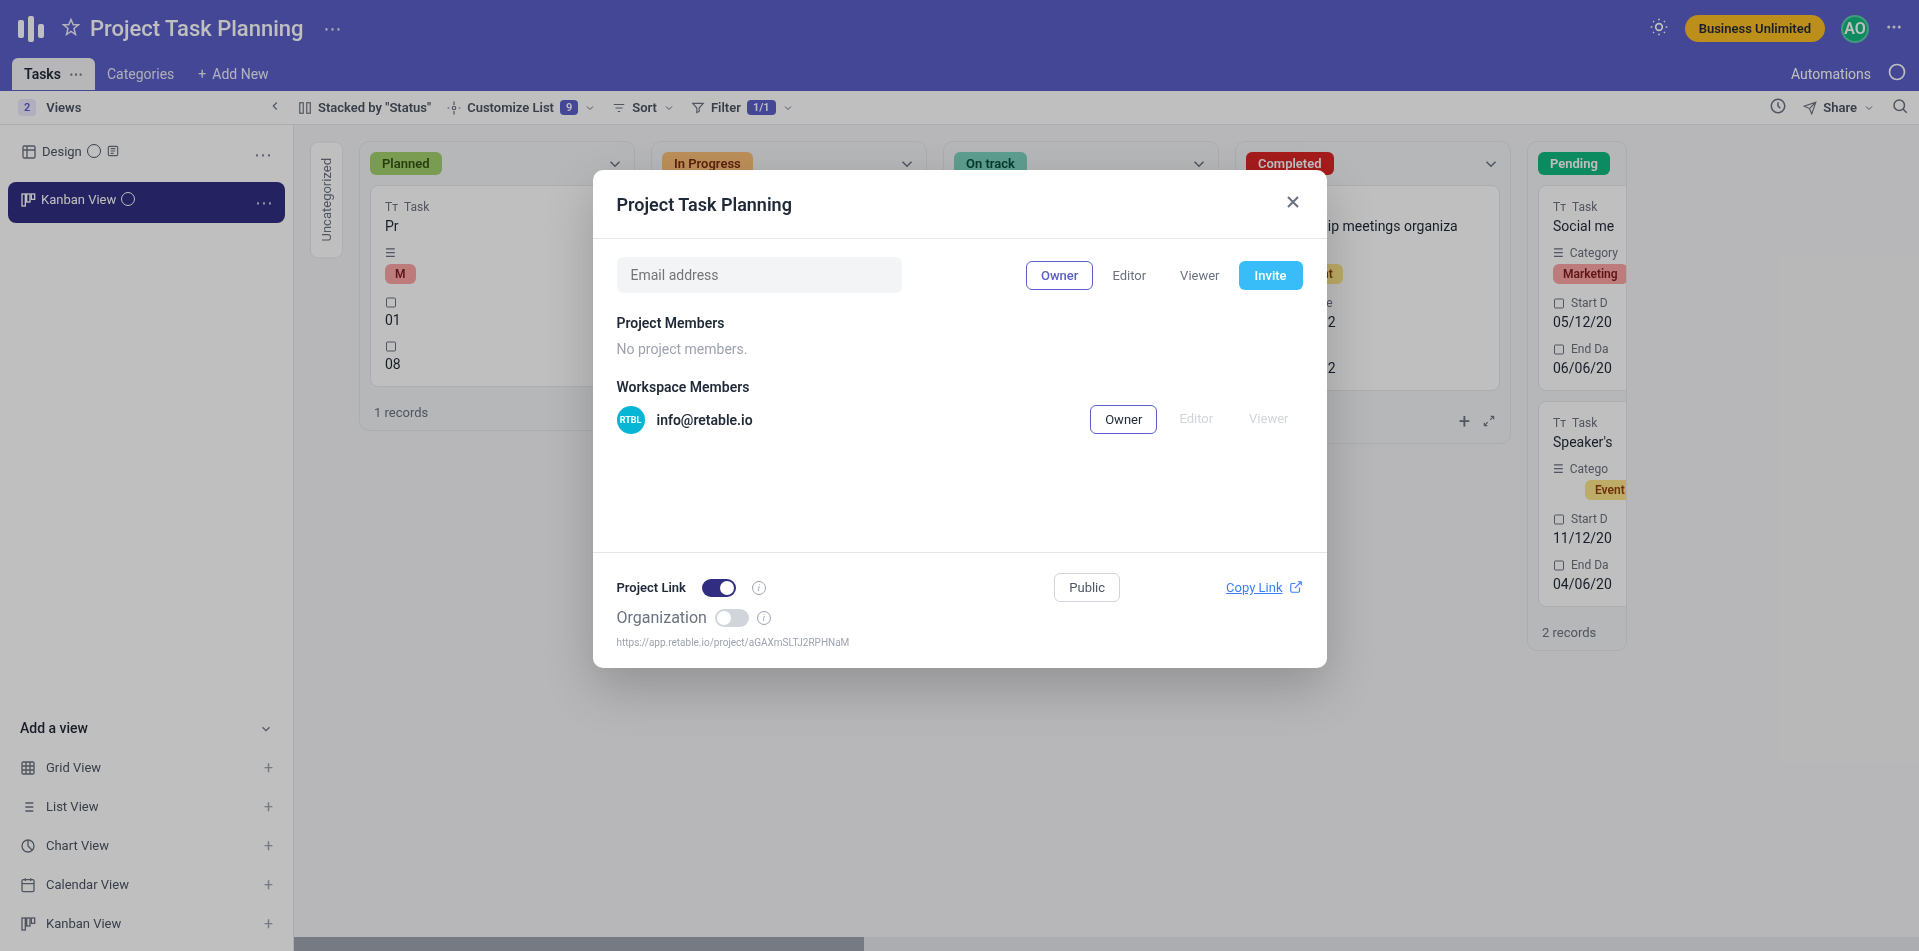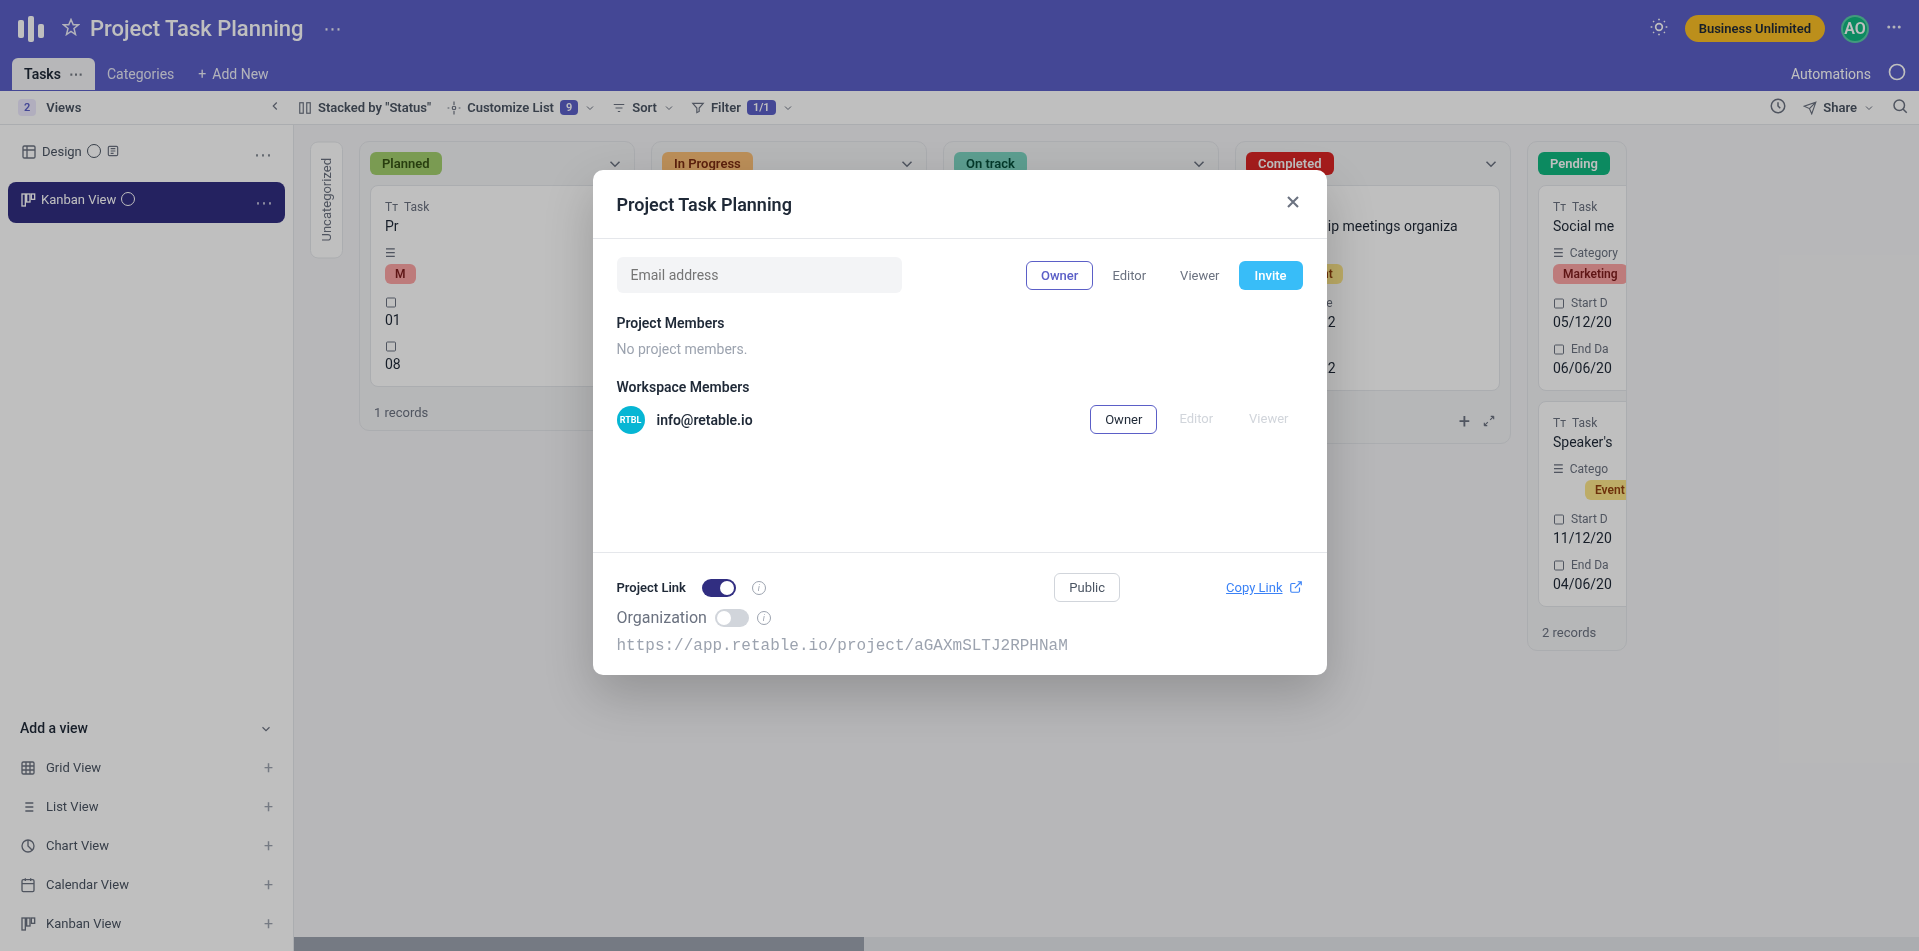--- a/index.html
+++ b/index.html
@@ -101,21 +101,21 @@
 .link-label { font-weight: 600; color: #1f2937; }
 .toggle { width: 34px; height: 18px; border-radius: 10px; position: relative; cursor: pointer; }
 .toggle.on { background: #312e81; }
 .toggle.off { background: #d1d5db; }
 .toggle-knob { position: absolute; width: 14px; height: 14px; background: white; border-radius: 50%; top: 2px; }
 .toggle.on .toggle-knob { right: 2px; }
 .toggle.off .toggle-knob { left: 2px; }
 .info-icon { width: 14px; height: 14px; border: 1.5px solid #9ca3af; border-radius: 50%; display: inline-flex; align-items: center; justify-content: center; font-size: 9px; color: #9ca3af; font-style: italic; }
 .public-btn { border: 1px solid #d1d5db; padding: 6px 14px; border-radius: 6px; font-size: 13px; color: #4b5563; background: white; cursor: pointer; margin-left: auto; }
 .copy-link { color: #3b82f6; text-decoration: underline; cursor: pointer; margin-left: 90px; display: flex; gap: 6px; }
-.link-url { font-size: 16px; color: #9ca3af; margin-top: 10px; font-family: Liberation Mono, monospace; }
+.link-url { font-size: 10px; color: #9ca3af; margin-top: 10px; }
 .org-row { display: flex; align-items: center; gap: 8px; margin-top: 6px; }
 </style>
 </head>
 <body>
 
 <div class="top-header">
   <div class="logo">
     <svg viewBox="0 0 34 34">
         <rect x="2" y="8" width="6" height="18" fill="white" rx="2"></rect>
         <rect x="12" y="4" width="6" height="26" fill="white" rx="2"></rect>

